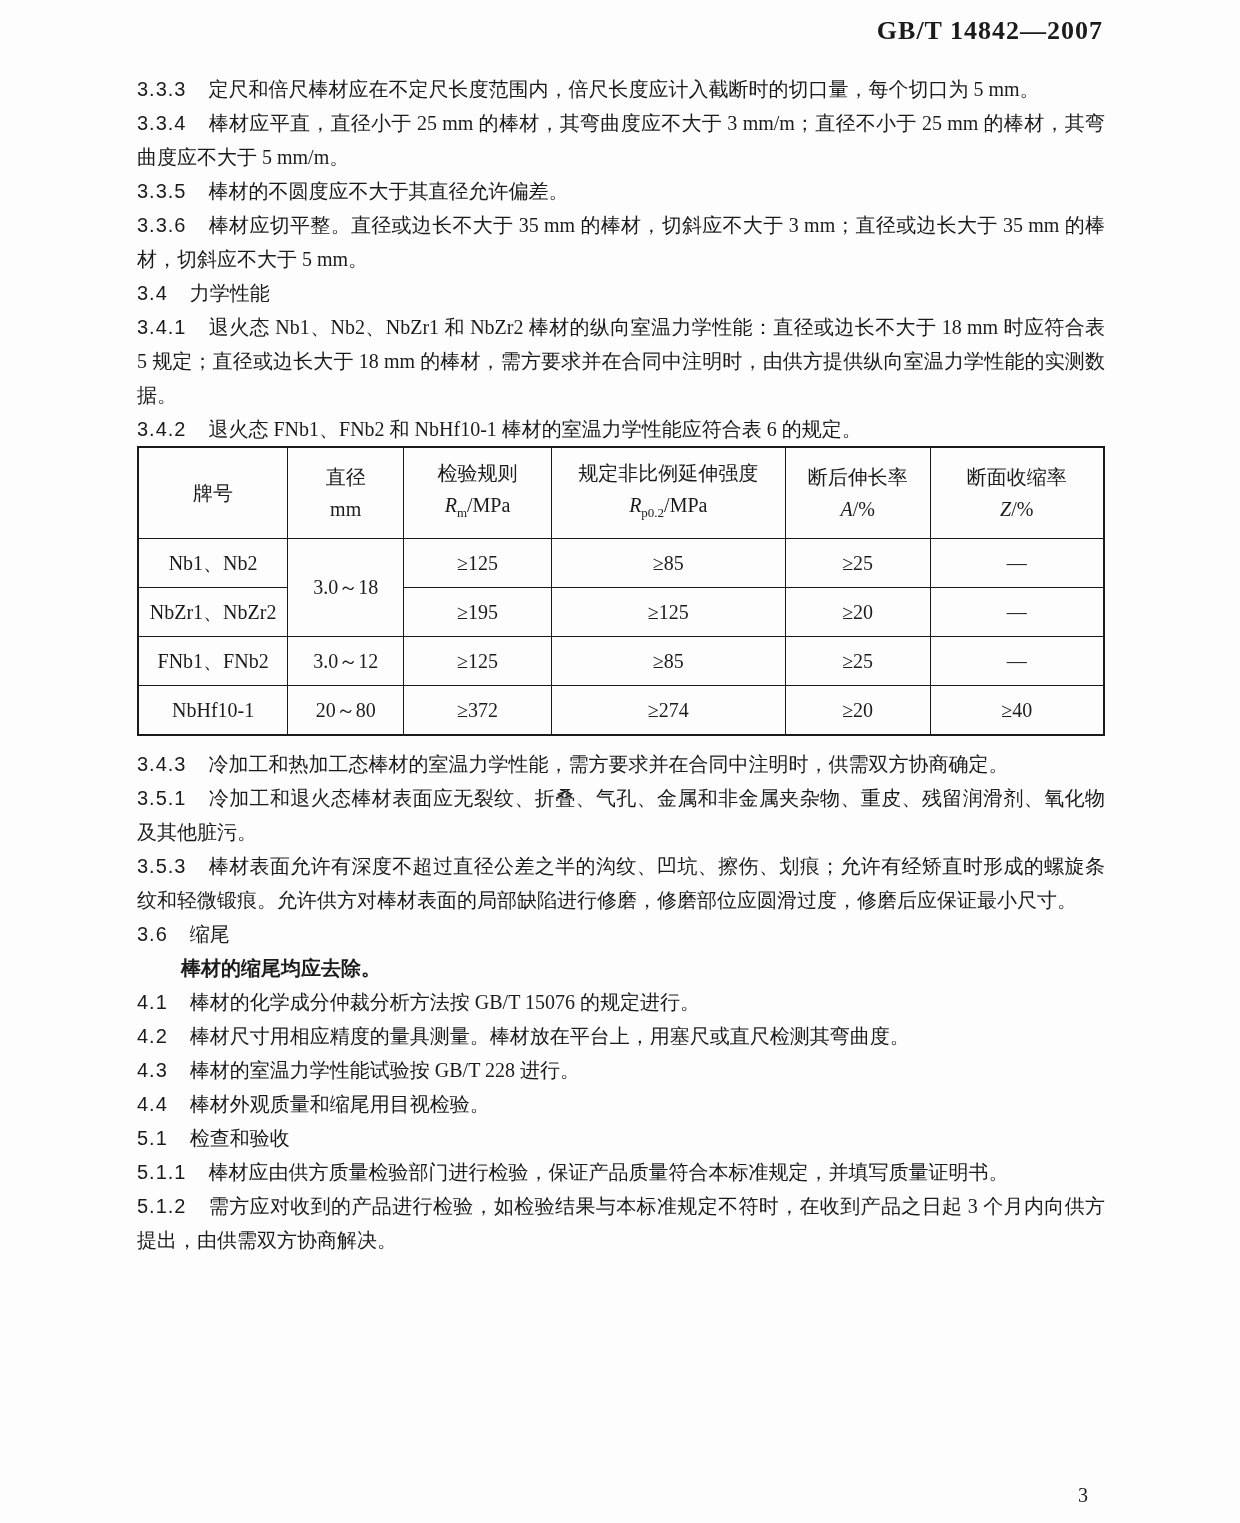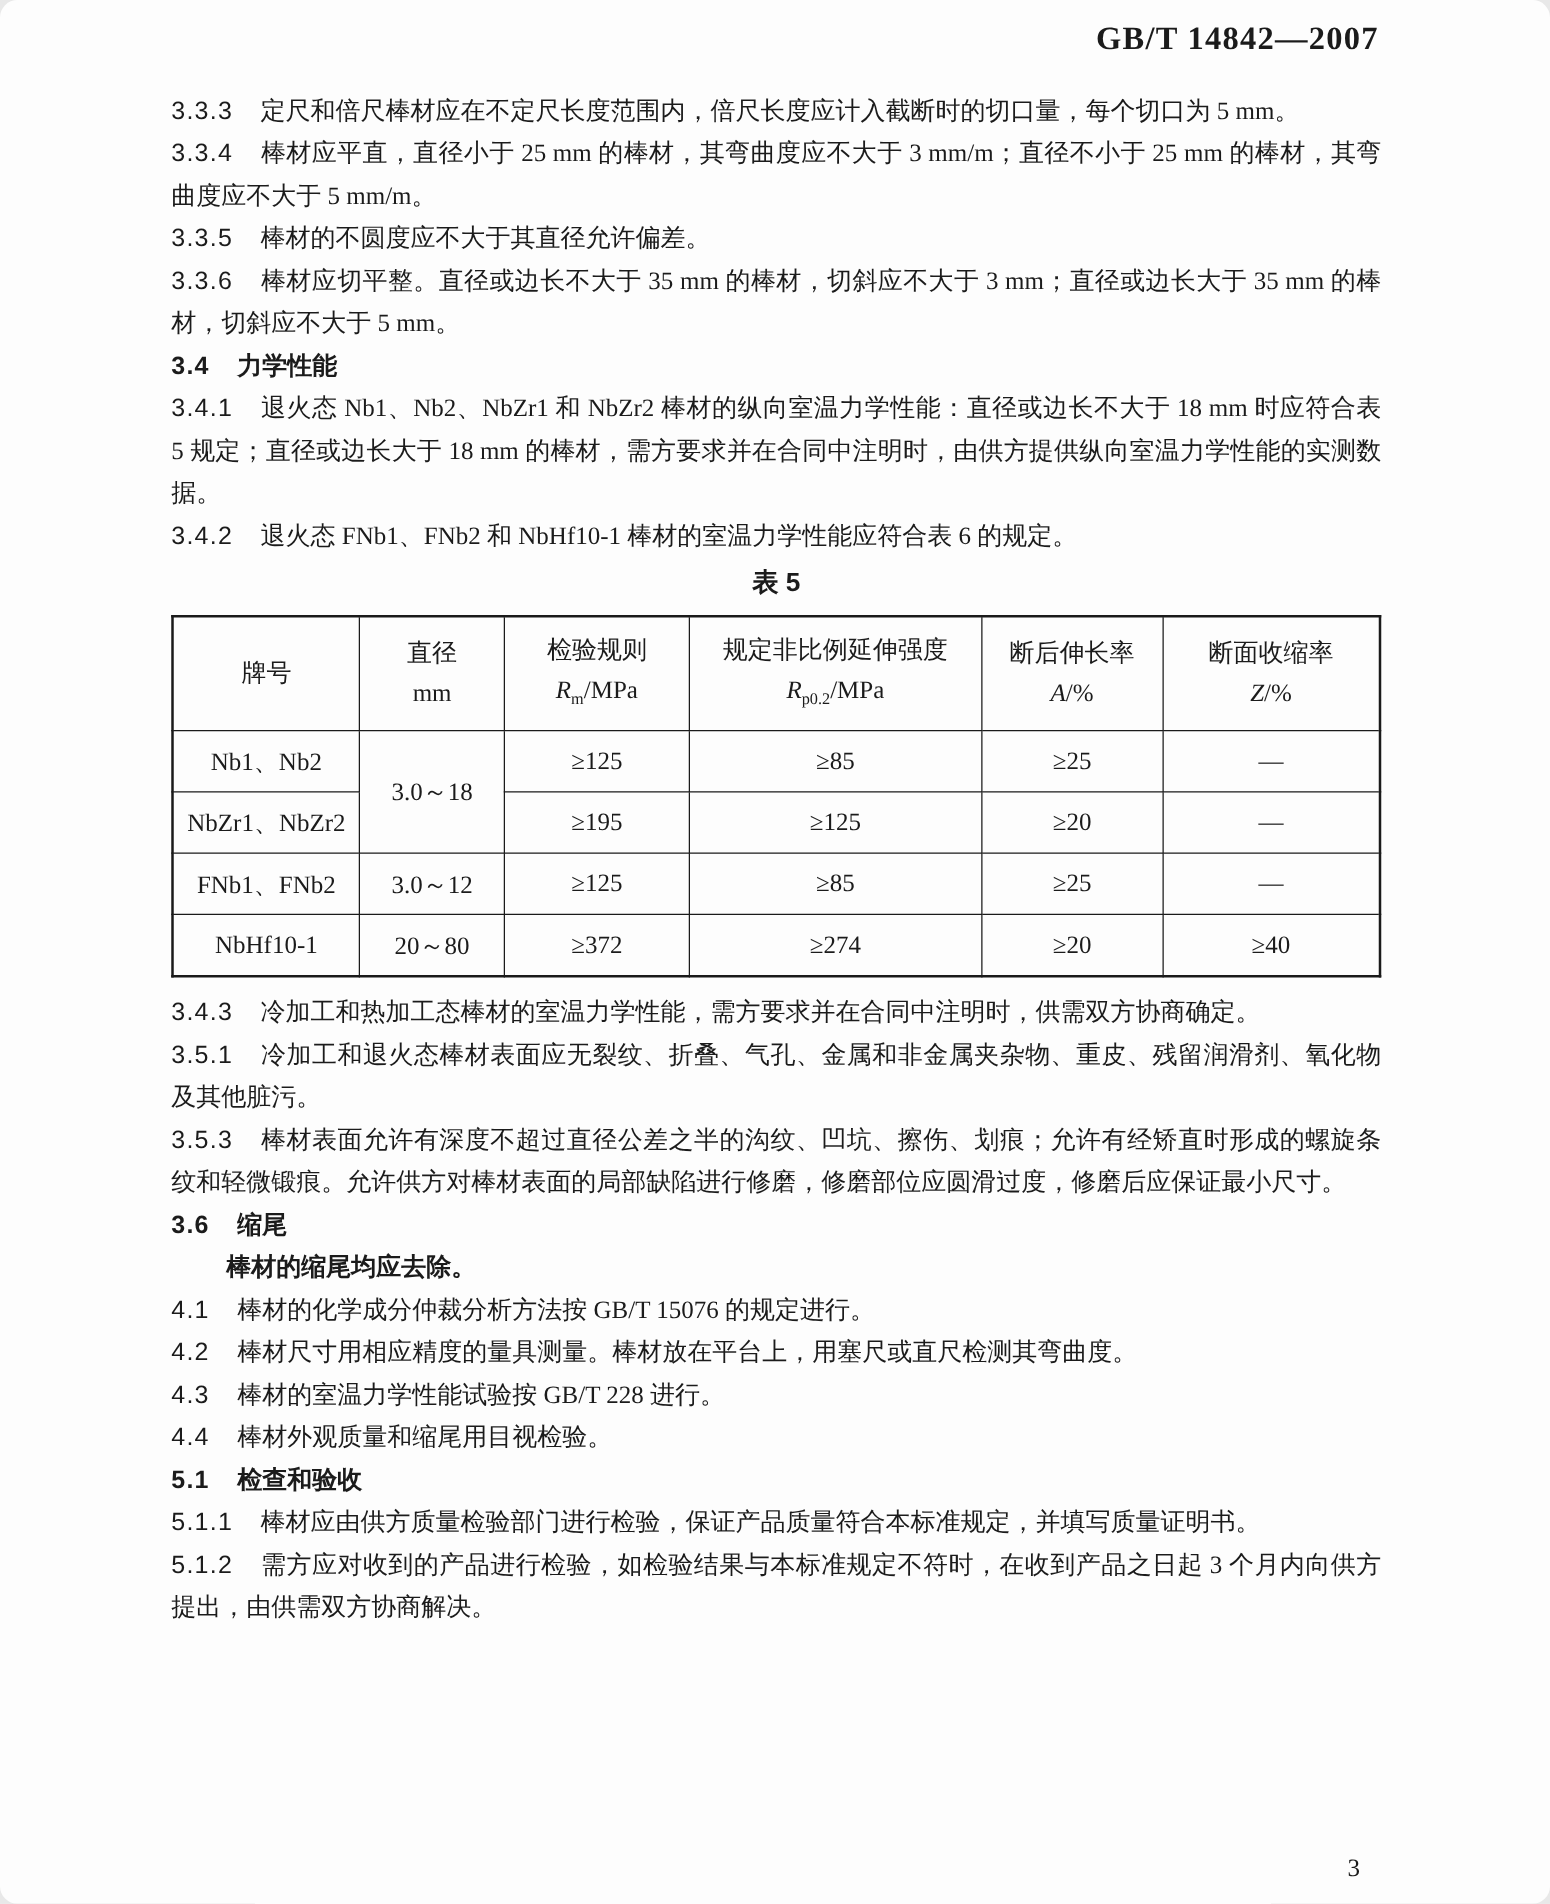--- a/index.html
+++ b/index.html
@@ -4,21 +4,20 @@
 <style>
   html,body{margin:0;padding:0;background:#e8e8e8;}
   .page{
     position:relative;
     width:1240px;height:1523px;
     background:#fdfdfd;
     overflow:hidden;
     font-family:"Liberation Serif","DejaVu Serif",serif;
     color:#1b1b1b;
     margin:0 auto;
-    border-radius:14px;
   }
   .doc-header{
     position:absolute;top:16px;right:137px;
     font-size:26px;font-weight:bold;
     letter-spacing:1px;
     font-family:"Liberation Serif","DejaVu Serif",serif;
   }
   .content{
     position:absolute;left:137px;top:72px;width:968px;
   }
@@ -26,21 +25,21 @@
     margin:0;
     font-size:20px;line-height:34px;
     text-align:justify;
   }
   .para .p-num{
     font-family:"Liberation Sans","DejaVu Sans",sans-serif;
     margin-right:22px;
     letter-spacing:1px;
   }
   .para.heading{
-    font-weight:bold;
+    font-weight:normal;
     font-family:"Liberation Sans","DejaVu Sans",sans-serif;
   }
   .para.heading .p-num{letter-spacing:1px;}
   .para.chapter{
     font-weight:bold;
     font-family:"Liberation Sans","DejaVu Sans",sans-serif;
     margin-top:17px;margin-bottom:17px;
   }
   .para.plain{text-indent:44px;font-weight:bold;}
   .tbl-caption{
@@ -83,21 +82,20 @@
   <div class="content">
 
     <p class="para"><span class="p-num">3.3.3</span><span>定尺和倍尺棒材应在不定尺长度范围内，倍尺长度应计入截断时的切口量，每个切口为 5 mm。</span></p>
     <p class="para"><span class="p-num">3.3.4</span><span>棒材应平直，直径小于 25 mm 的棒材，其弯曲度应不大于 3 mm/m；直径不小于 25 mm 的棒材，其弯曲度应不大于 5 mm/m。</span></p>
     <p class="para"><span class="p-num">3.3.5</span><span>棒材的不圆度应不大于其直径允许偏差。</span></p>
     <p class="para"><span class="p-num">3.3.6</span><span>棒材应切平整。直径或边长不大于 35 mm 的棒材，切斜应不大于 3 mm；直径或边长大于 35 mm 的棒材，切斜应不大于 5 mm。</span></p>
     <p class="para heading"><span class="p-num">3.4</span><span>力学性能</span></p>
     <p class="para"><span class="p-num">3.4.1</span><span>退火态 Nb1、Nb2、NbZr1 和 NbZr2 棒材的纵向室温力学性能：直径或边长不大于 18 mm 时应符合表 5 规定；直径或边长大于 18 mm 的棒材，需方要求并在合同中注明时，由供方提供纵向室温力学性能的实测数据。</span></p>
     <p class="para"><span class="p-num">3.4.2</span><span>退火态 FNb1、FNb2 和 NbHf10-1 棒材的室温力学性能应符合表 6 的规定。</span></p>
 
-    <div class="tbl-caption">表 5</div>
 
     <table class="t5">
       <colgroup>
         <col style="width:15.5%">
           <col style="width:12%">
           <col style="width:15.3%">
           <col style="width:24.2%">
           <col style="width:15%">
           <col style="width:18%">
       </colgroup>

